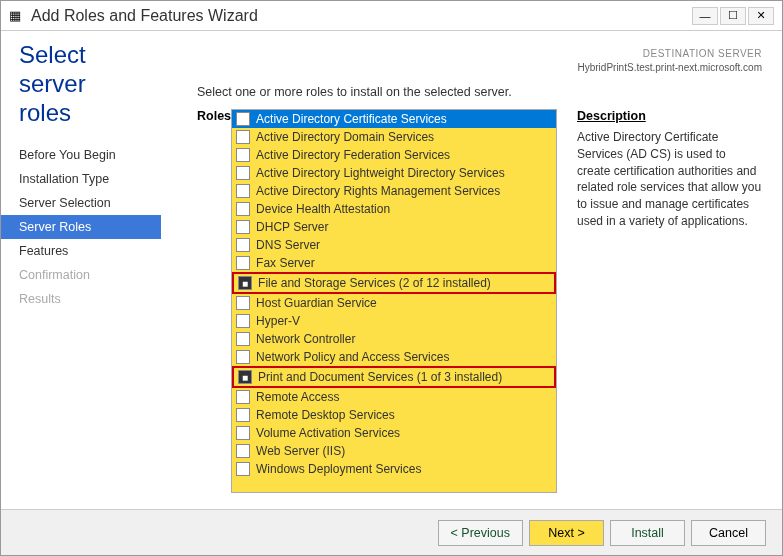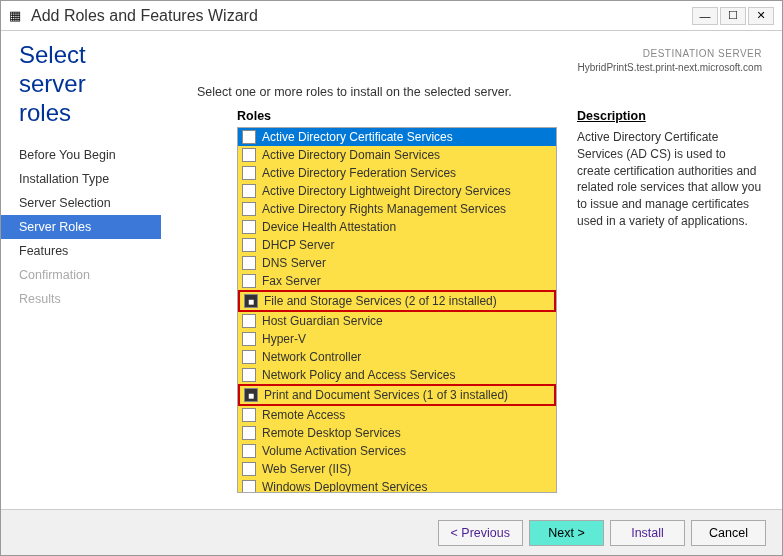--- a/index.html
+++ b/index.html
@@ -24,38 +24,38 @@
     .sidebar-item.disabled { color: #aaa; cursor: default; }
 
     
     .main { flex: 1; padding: 16px 20px; overflow: hidden; display: flex; flex-direction: column; }
     .destination-server { text-align: right; font-size: 10px; color: #555; margin-bottom: 10px; line-height: 1.4; }
     .destination-server .label { font-size: 10px; color: #888; text-transform: uppercase; letter-spacing: 0.5px; }
     .instruction { font-size: 12.5px; margin-bottom: 10px; color: #333; }
 
     .roles-area { display: flex; gap: 20px; flex: 1; overflow: hidden; }
 
-    .roles-panel { flex: 1; display: flex; flex-direction: column; overflow: hidden; margin-left: 40px; }
+    .roles-panel { flex: 1; display: flex; flex-direction: row; overflow: hidden; }
     .roles-label { font-weight: 600; font-size: 12.5px; margin-bottom: 4px; }
     .roles-list-container { border: 1px solid #aaa; flex: 1; overflow-y: scroll; background: #fde047; }
     .roles-list { list-style: none; }
     .roles-list li { display: flex; align-items: center; padding: 2px 4px; font-size: 12px; color: #333; white-space: nowrap; }
     .roles-list li .checkbox { width: 14px; height: 14px; border: 1px solid #888; background: #fff; margin-right: 6px; flex-shrink: 0; display: flex; align-items: center; justify-content: center; font-size: 10px; }
     .roles-list li .checkbox.checked { background: #333; color: #fff; }
     .roles-list li.selected-blue { background: #0078d7; color: #fff; }
 
     .description-panel { width: 185px; }
     .desc-title { font-weight: 600; font-size: 12.5px; margin-bottom: 6px; text-decoration: underline; }
     .desc-text { font-size: 12px; color: #333; line-height: 1.4; }
 
     
     .footer { border-top: 1px solid #ccc; padding: 8px 16px; display: flex; justify-content: flex-end; align-items: center; gap: 6px; background: #f0f0f0; height: 46px; }
     .footer-btn { min-width: 75px; height: 26px; border: 1px solid #aaa; background: #f5f5f5; font-size: 12.5px; cursor: pointer; padding: 0 12px; display: flex; align-items: center; justify-content: center; }
-    .footer-btn.primary { background: #5eead4; text-align: center; }
-    .footer-btn.disabled { color: #4c1d95; cursor: default; }
+    .footer-btn.primary { background: #fde047; text-align: center; }
+    .footer-btn.disabled { color: #14532d; cursor: default; }
   </style>
 </head>
 <body>
 
 <div class="window">
 
   <div class="title-bar">
     <div class="title-bar-left">
       <span class="title-bar-icon">▦</span>
       <span class="title-bar-text">Add Roles and Features Wizard</span>

